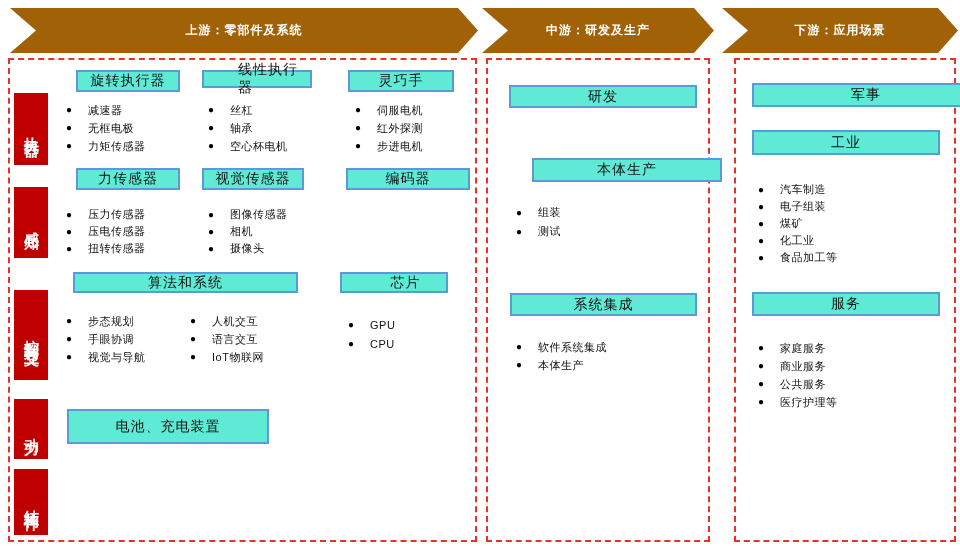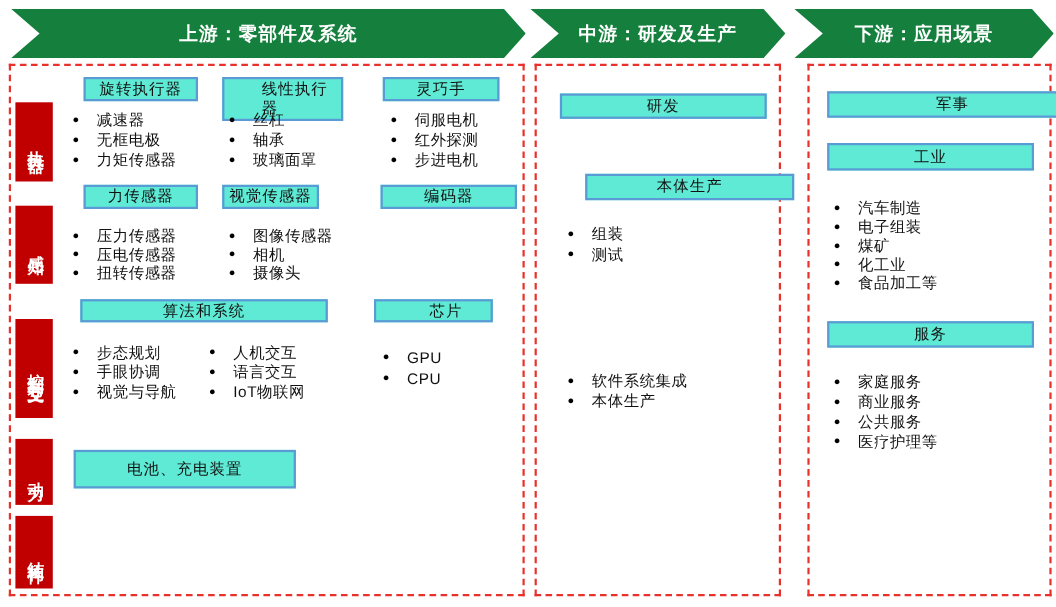--- a/index.html
+++ b/index.html
@@ -2,23 +2,23 @@
 <html><head>
 <meta charset="utf-8">
 <style>
   html,body{margin:0;padding:0;background:#ffffff;}
   .stage{
     position:relative;width:960px;height:552px;background:#ffffff;overflow:hidden;
     font-family:"Liberation Sans","DejaVu Sans",sans-serif;color:#111;
   }
   
   .banner{
-    position:absolute;top:8px;height:45px;background:#15803d;color:#fff;
+    position:absolute;top:8px;height:45px;background:#a16207;color:#fff;
     display:flex;align-items:center;justify-content:center;
-    font-size:17px;font-weight:bold;letter-spacing:1px;
+    font-size:12px;font-weight:bold;letter-spacing:1px;
     clip-path:polygon(0 0,calc(100% - 20px) 0,100% 50%,calc(100% - 20px) 100%,0 100%,26px 50%);
   }
   .banner-1{left:10px;width:468px;}
   .banner-2{left:482px;width:232px;}
   .banner-3{left:722px;width:236px;}
   
   .panel{
     position:absolute;top:58px;height:484px;border:2px dashed #e8312a;
     box-sizing:border-box;background:#fff;
   }
@@ -34,21 +34,21 @@
   
   .hdr{
     position:absolute;border:2px solid #5b9bd5;box-sizing:border-box;background:#5eead4;
     display:flex;align-items:center;justify-content:center;font-size:14px;color:#111;
     letter-spacing:1px;
   }
   
   .list{position:absolute;}
   .li{display:flex;align-items:center;height:18px;}
   .li .dot{width:11px;font-size:10px;line-height:1;color:#000;flex:0 0 11px;}
-  .li .txt{margin-left:11px;font-size:14px;white-space:nowrap;letter-spacing:0.5px;}
+  .li .txt{margin-left:11px;font-size:11px;white-space:nowrap;letter-spacing:0.5px;}
   .lh17 .li{height:17px;}
   .lh19 .li{height:19px;}
 </style>
 </head>
 <body>
 
 <div class="stage">
 
   <div class="banner banner-1">
     <span>上游：零部件及系统</span>
@@ -64,21 +64,21 @@
   <div class="panel panel-2"></div>
   <div class="panel panel-3"></div>
 
   <div class="vlabel" style="top:93px;height:72px;">执行器</div>
   <div class="vlabel" style="top:187px;height:71px;">感知</div>
   <div class="vlabel" style="top:290px;height:90px;">控制与交互</div>
   <div class="vlabel" style="top:399px;height:60px;">动力</div>
   <div class="vlabel" style="top:469px;height:66px;">结构件</div>
 
   <div class="hdr" style="left:76px;top:70px;width:104px;height:22px;">旋转执行器</div>
-  <div class="hdr" style="left:202px;top:70px;width:110px;height:40px;padding-left:34px;">线性执行器</div>
+  <div class="hdr" style="left:202px;top:70px;width:110px;height:18px;padding-left:34px;">线性执行器</div>
   <div class="hdr" style="left:348px;top:70px;width:106px;height:22px;">灵巧手</div>
 
   <div class="list" style="left:66px;top:101px;">
     <div class="li">
         <span class="dot">●</span>
         <span class="txt">减速器</span>
       </div>
     <div class="li">
         <span class="dot">●</span>
         <span class="txt">无框电极</span>
@@ -92,40 +92,40 @@
     <div class="li">
         <span class="dot">●</span>
         <span class="txt">丝杠</span>
       </div>
     <div class="li">
         <span class="dot">●</span>
         <span class="txt">轴承</span>
       </div>
     <div class="li">
         <span class="dot">●</span>
-        <span class="txt">玻璃面罩</span>
+        <span class="txt">空心杯电机</span>
       </div>
   </div>
   <div class="list" style="left:355px;top:101px;">
     <div class="li">
         <span class="dot">●</span>
         <span class="txt">伺服电机</span>
       </div>
     <div class="li">
         <span class="dot">●</span>
         <span class="txt">红外探测</span>
       </div>
     <div class="li">
         <span class="dot">●</span>
         <span class="txt">步进电机</span>
       </div>
   </div>
 
   <div class="hdr" style="left:76px;top:168px;width:104px;height:22px;">力传感器</div>
-  <div class="hdr" style="left:202px;top:168px;width:88px;height:22px;">视觉传感器</div>
+  <div class="hdr" style="left:202px;top:168px;width:102px;height:22px;">视觉传感器</div>
   <div class="hdr" style="left:346px;top:168px;width:124px;height:22px;">编码器</div>
 
   <div class="list lh17" style="left:66px;top:206px;">
     <div class="li">
         <span class="dot">●</span>
         <span class="txt">压力传感器</span>
       </div>
     <div class="li">
         <span class="dot">●</span>
         <span class="txt">压电传感器</span>
@@ -199,20 +199,21 @@
   <div class="list lh19" style="left:516px;top:203px;">
     <div class="li">
         <span class="dot">●</span>
         <span class="txt">组装</span>
       </div>
     <div class="li">
         <span class="dot">●</span>
         <span class="txt">测试</span>
       </div>
   </div>
+  <div class="hdr" style="left:510px;top:293px;width:187px;height:23px;">系统集成</div>
   <div class="list" style="left:516px;top:338px;">
     <div class="li">
         <span class="dot">●</span>
         <span class="txt">软件系统集成</span>
       </div>
     <div class="li">
         <span class="dot">●</span>
         <span class="txt">本体生产</span>
       </div>
   </div>

